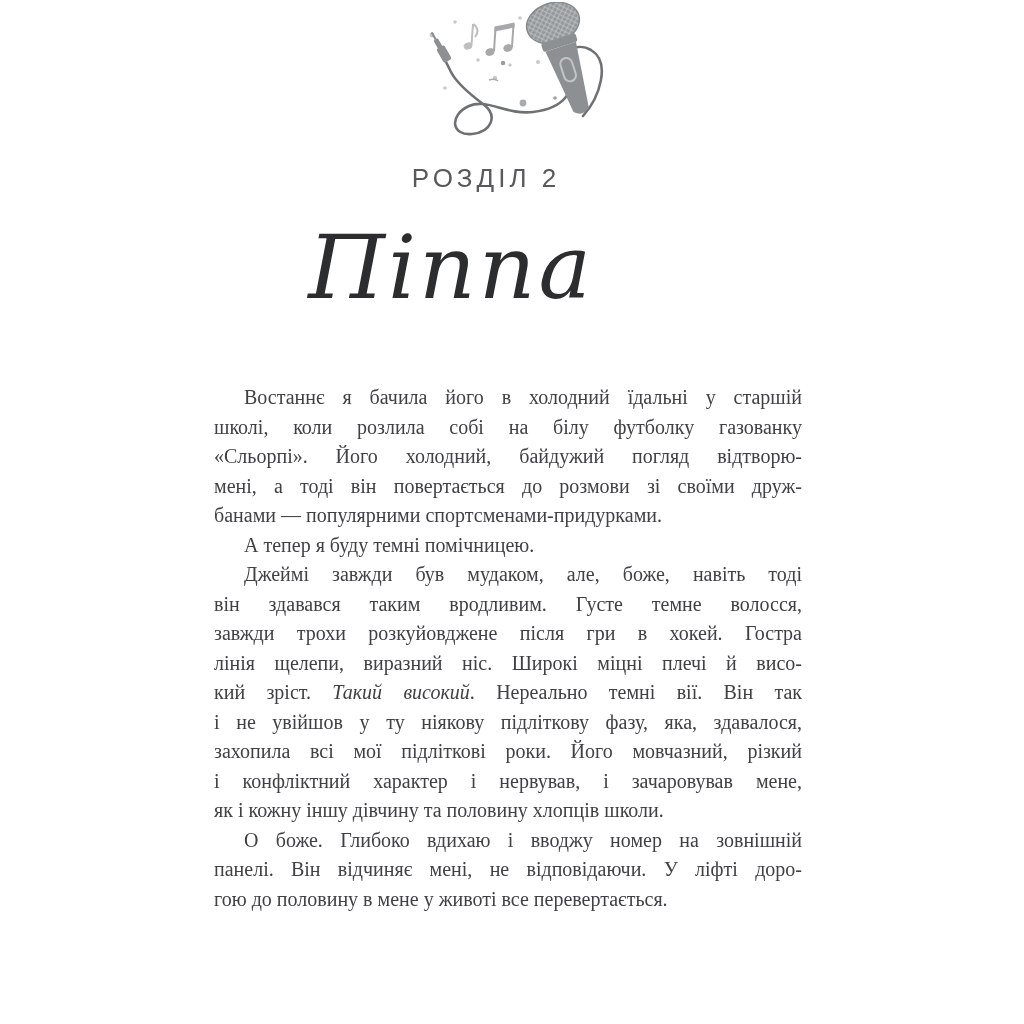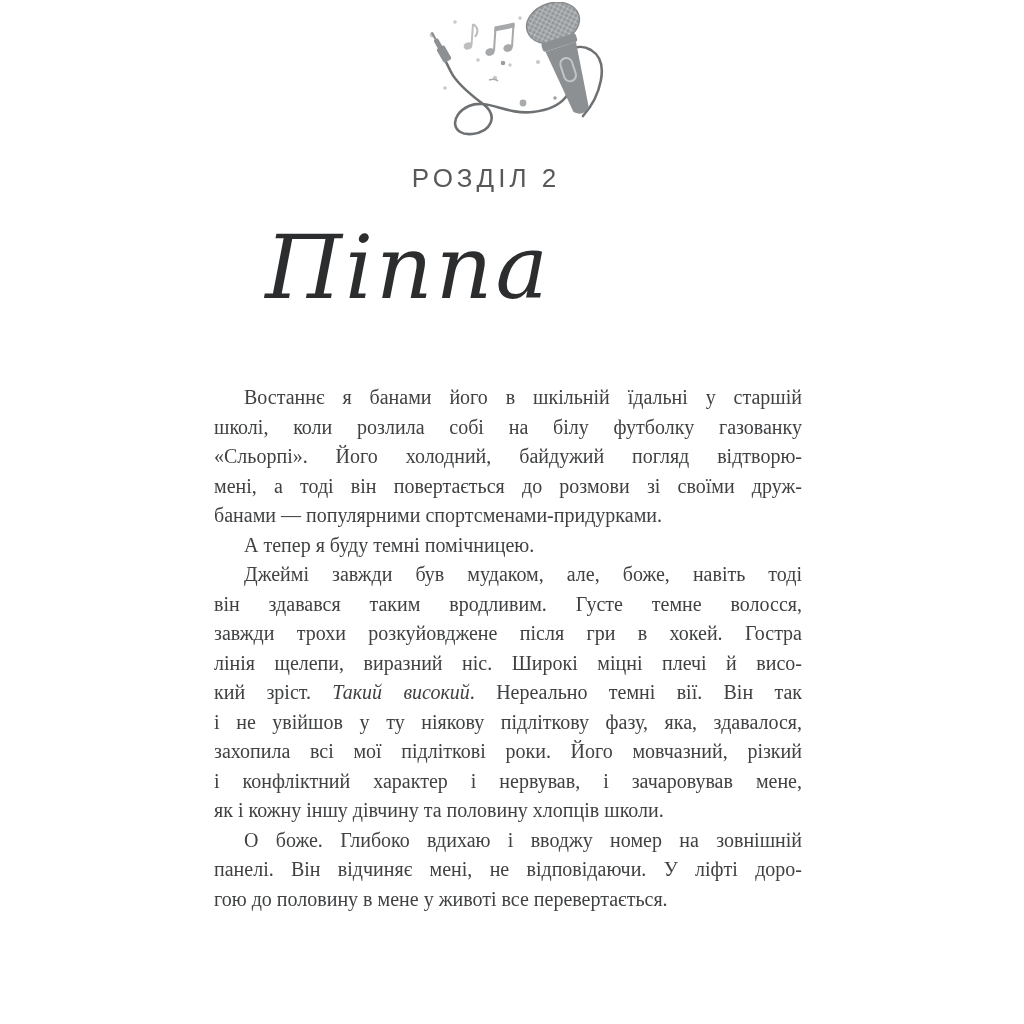--- a/index.html
+++ b/index.html
@@ -24,20 +24,21 @@
 
   
   .chapter-title {
     position:absolute; top:218px; left:0; width:816px;
     text-align:center;
     font-family:"DejaVu Serif", serif;
     font-style:italic;
     font-size:88px; line-height:100px;
     letter-spacing:3px;
     color:#2b2d2e;
+    padding-left:43px;
   }
 
   
   .body-text {
     position:absolute; left:214px; top:383px; width:588px;
     color:#3f4143; font-size:20px;
   }
   .para { margin:0; }
   .para.offset { margin-left:8px; width:580px; }
   .line {
@@ -114,21 +115,21 @@
       <rect x="132" y="58" width="12" height="24" rx="6" fill="none" stroke="#c2c4c6" stroke-width="2"></rect>
     </g>
   </svg>
 
   <div class="chapter-label">РОЗДІЛ 2</div>
 
   <div class="chapter-title">Піппа</div>
 
   <div class="body-text">
       <div class="para">
-        <div class="line indent"><span>Востаннє я банами його в шкільній їдальні у старшій</span></div>
+        <div class="line indent"><span>Востаннє я бачила його в холодний їдальні у старшій</span></div>
         <div class="line"><span>школі, коли розлила собі на білу футболку газованку</span></div>
         <div class="line"><span>«Сльорпі». Його холодний, байдужий погляд відтворю-</span></div>
         <div class="line"><span>мені, а тоді він повертається до розмови зі своїми друж-</span></div>
         <div class="line last"><span>банами — популярними спортсменами-придурками.</span></div>
       </div>
       <div class="para">
         <div class="line last indent"><span>А тепер я буду темні помічницею.</span></div>
       </div>
       <div class="para">
         <div class="line indent"><span>Джеймі завжди був мудаком, але, боже, навіть тоді</span></div>

